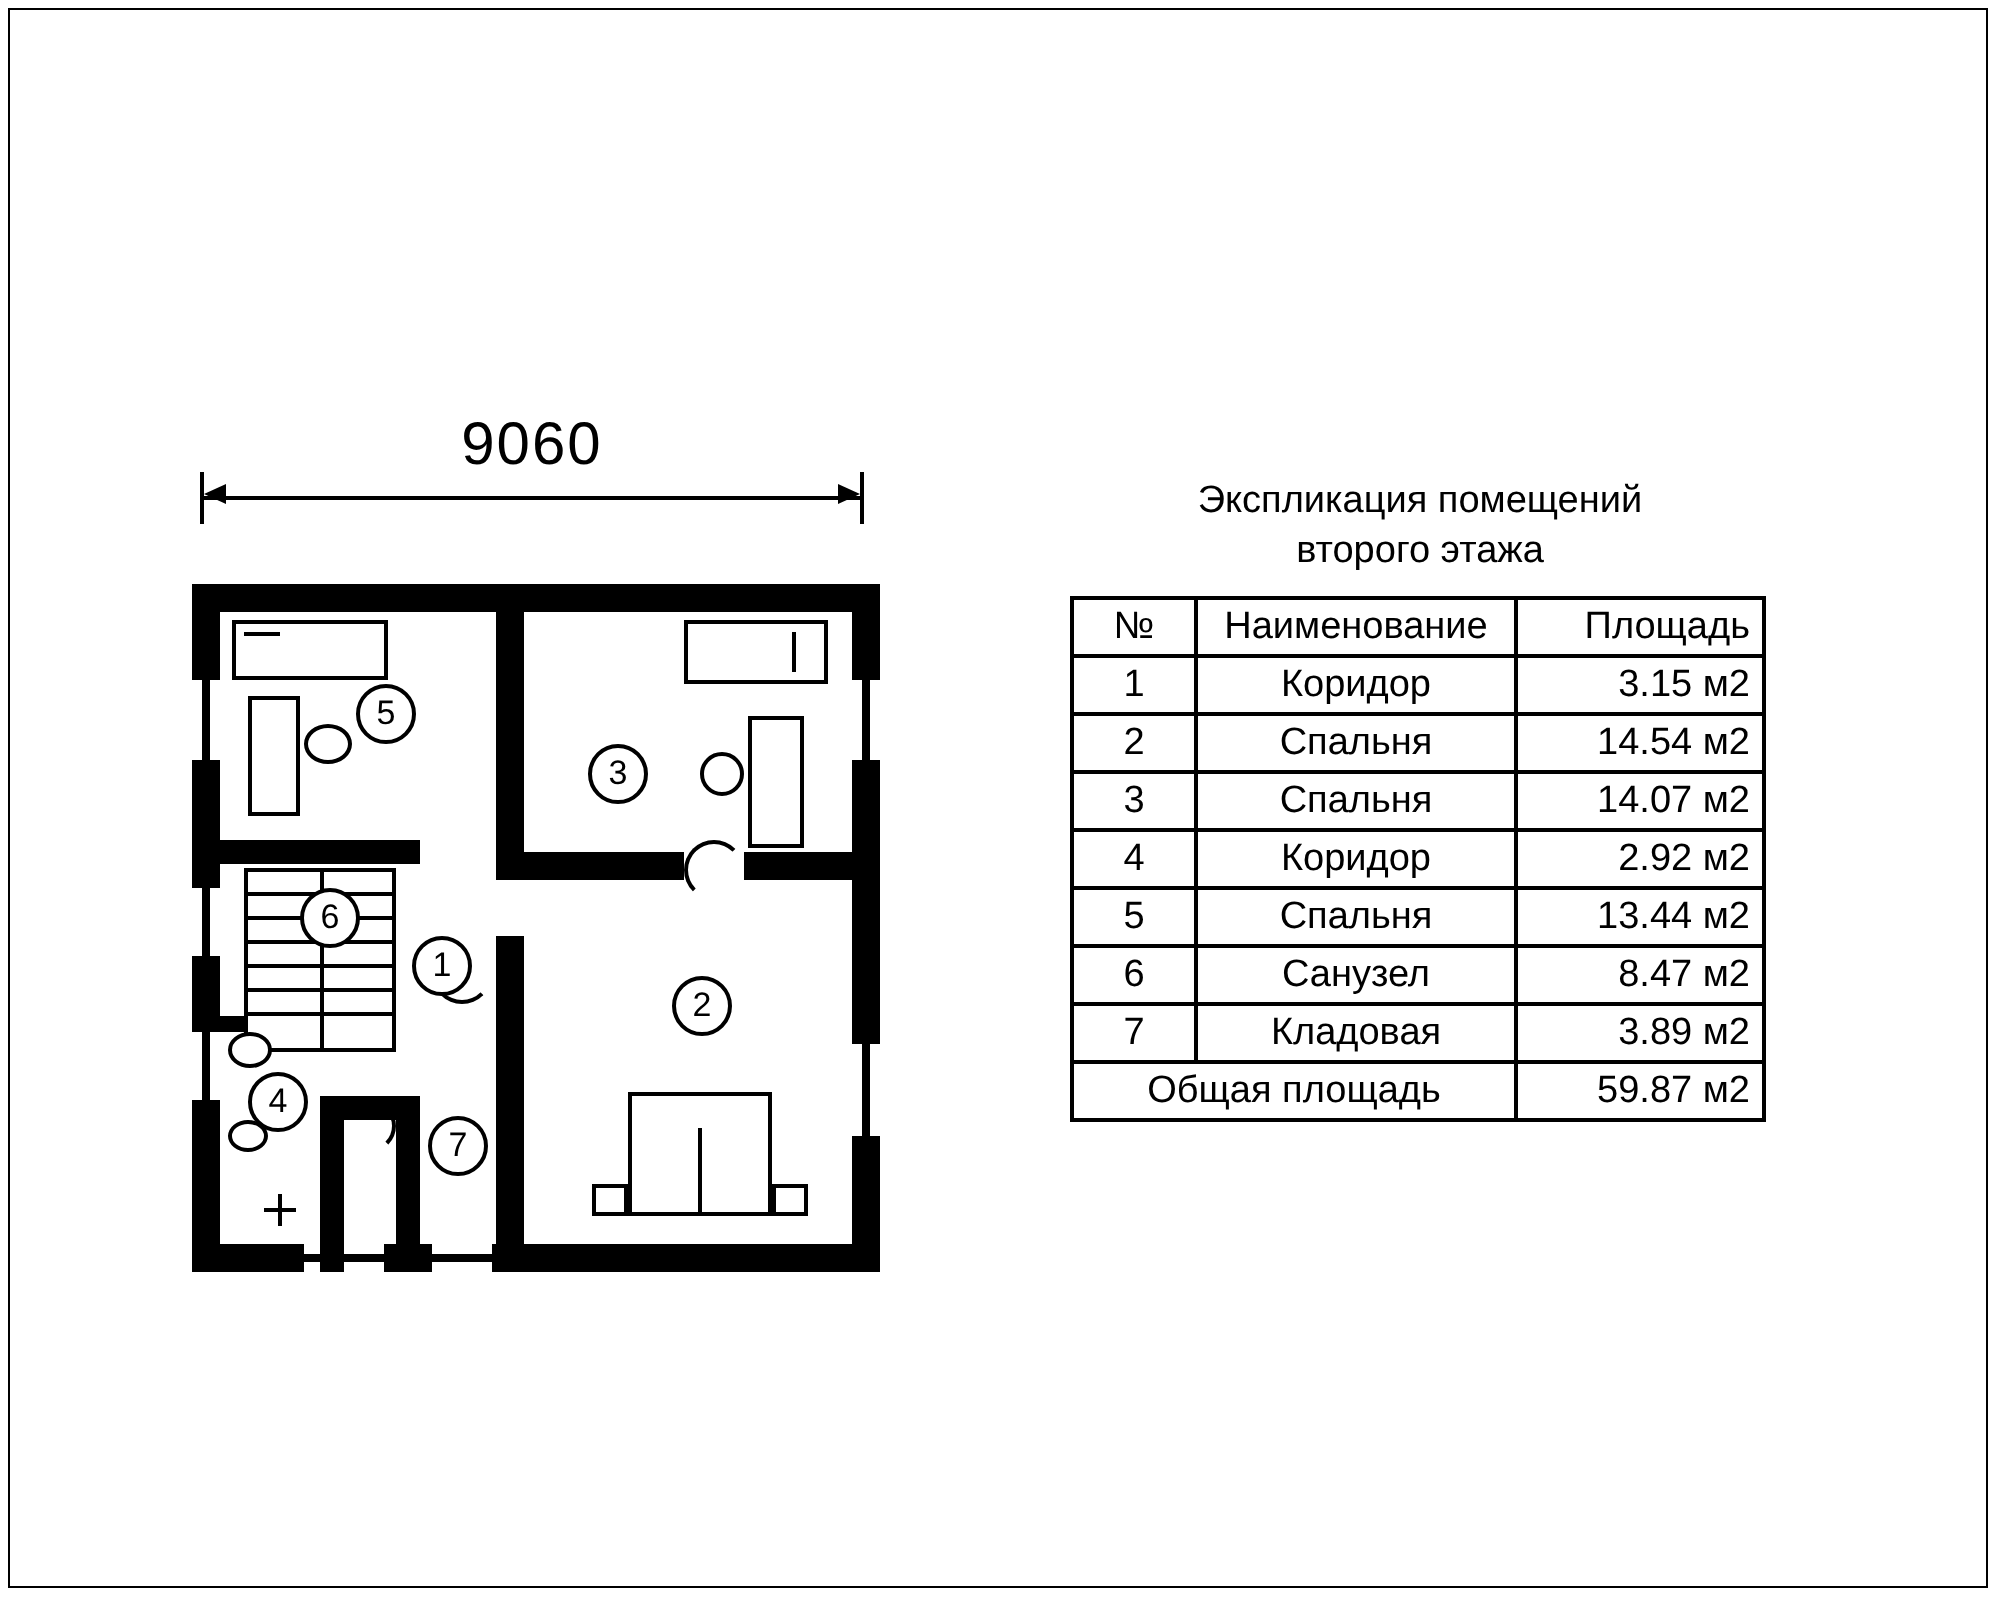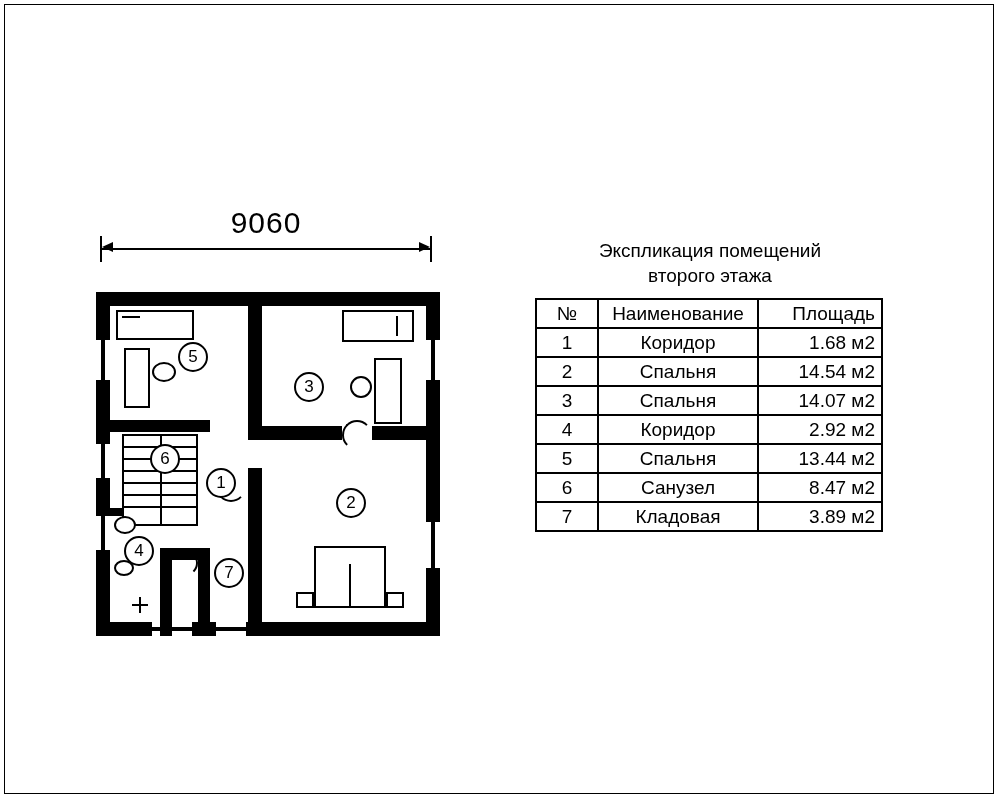--- a/index.html
+++ b/index.html
@@ -302,21 +302,21 @@
         <tr>
           <th class="c-num">№</th>
           <th class="c-name">Наименование</th>
           <th class="c-area">Площадь</th>
         </tr>
       </thead>
       <tbody>
         <tr>
           <td class="c-num">1</td>
           <td class="c-name">Коридор</td>
-          <td class="c-area">1.68 м2</td>
+          <td class="c-area">3.15 м2</td>
         </tr>
         <tr>
           <td class="c-num">2</td>
           <td class="c-name">Спальня</td>
           <td class="c-area">14.54 м2</td>
         </tr>
         <tr>
           <td class="c-num">3</td>
           <td class="c-name">Спальня</td>
           <td class="c-area">14.07 м2</td>
@@ -333,17 +333,21 @@
         </tr>
         <tr>
           <td class="c-num">6</td>
           <td class="c-name">Санузел</td>
           <td class="c-area">8.47 м2</td>
         </tr>
         <tr>
           <td class="c-num">7</td>
           <td class="c-name">Кладовая</td>
           <td class="c-area">3.89 м2</td>
+        </tr>
+        <tr class="total">
+          <td class="t-label" colspan="2">Общая площадь</td>
+          <td class="c-area">59.87 м2</td>
         </tr>
       </tbody>
     </table>
   </div>
 </div>
 
 </body></html>

